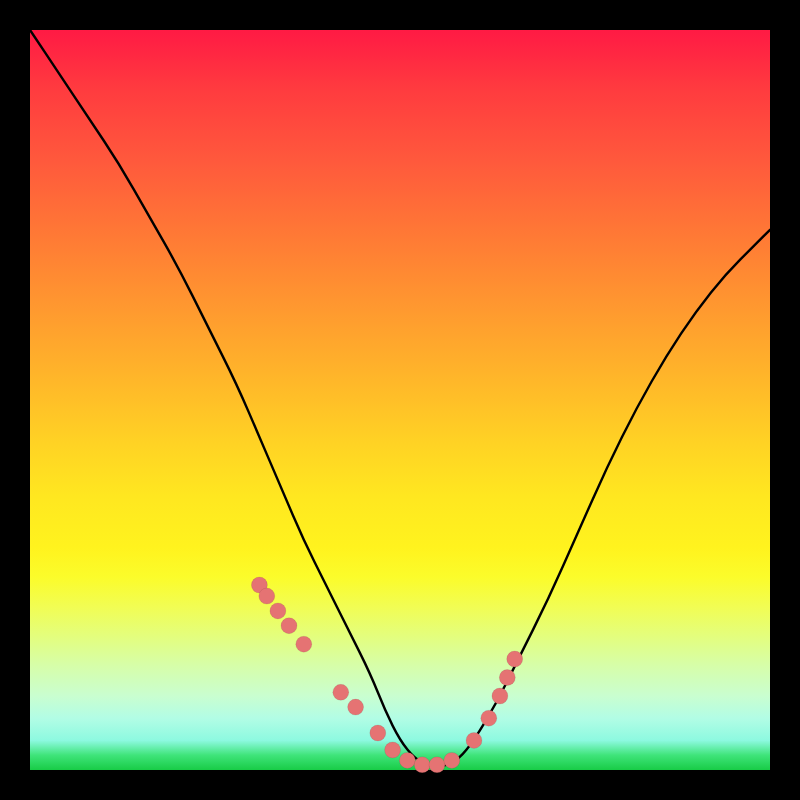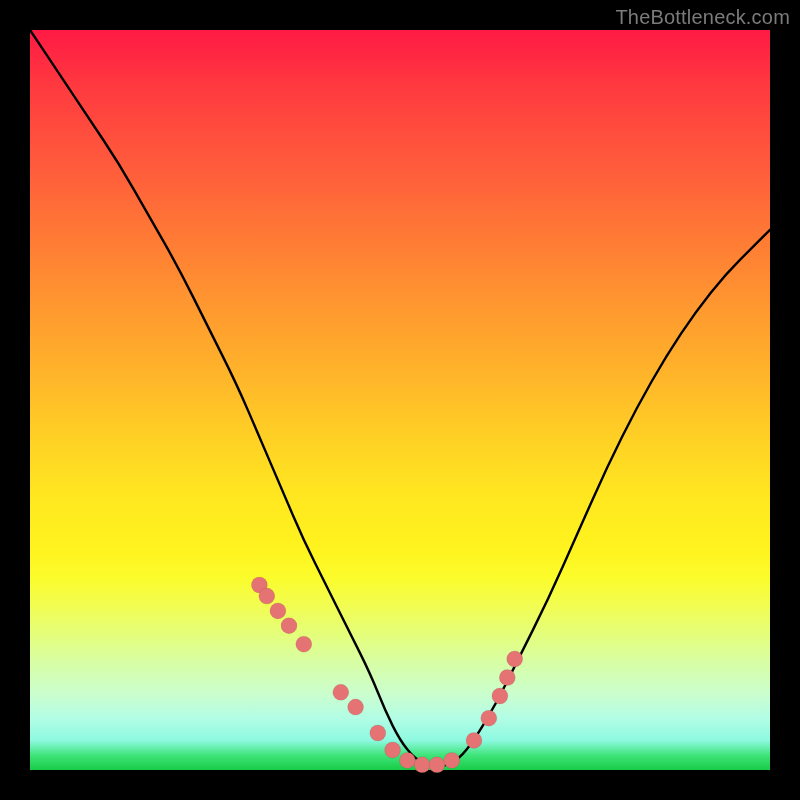--- a/index.html
+++ b/index.html
@@ -74,21 +74,20 @@
   .dot {
     fill: #e57373; 
     stroke: rgba(0,0,0,0.15);
     stroke-width: 0.5;
   }
 </style>
 </head>
 <body>
 
 <div class="frame">
-  <div class="watermark">TheBottleneck.com</div>
 
   <div class="plot">
     <svg class="overlay" viewBox="0 0 740 740">
       <path id="curve-path" class="curve-main" d="M 0.0 0.0 Q 0.0 0.0 14.8 22.2 Q 29.6 44.4 44.4 66.6 Q 59.2 88.8 74.0 111.0 Q 88.8 133.2 103.6 159.1 Q 118.4 185.0 133.2 210.9 Q 148.0 236.8 162.8 266.4 Q 177.6 296.0 192.4 325.6 Q 207.2 355.2 218.3 381.1 Q 229.4 407.0 240.5 432.9 Q 251.6 458.8 262.7 484.7 Q 273.8 510.6 284.9 532.8 Q 296.0 555.0 307.1 577.2 Q 318.2 599.4 329.3 621.6 Q 340.4 643.8 347.8 662.3 Q 355.2 680.8 362.6 695.6 Q 370.0 710.4 377.4 719.6 Q 384.8 728.9 392.2 732.6 Q 399.6 736.3 407.0 736.3 Q 414.4 736.3 421.8 732.6 Q 429.2 728.9 436.6 719.6 Q 444.0 710.4 455.1 691.9 Q 466.2 673.4 477.3 651.2 Q 488.4 629.0 503.2 599.4 Q 518.0 569.8 532.8 536.5 Q 547.6 503.2 562.4 469.9 Q 577.2 436.6 592.0 407.0 Q 606.8 377.4 621.6 351.5 Q 636.4 325.6 651.2 303.4 Q 666.0 281.2 680.8 262.7 Q 695.6 244.2 710.4 229.4 Q 725.2 214.6 732.6 207.2 T 740.0 199.8"></path>
       <g id="dots-group">
           <circle class="dot" cx="229.4" cy="555.0" r="8"></circle>
           <circle class="dot" cx="236.8" cy="566.1" r="8"></circle>
           <circle class="dot" cx="247.9" cy="580.9" r="8"></circle>
           <circle class="dot" cx="259.0" cy="595.7" r="8"></circle>
           <circle class="dot" cx="273.8" cy="614.2" r="8"></circle>

